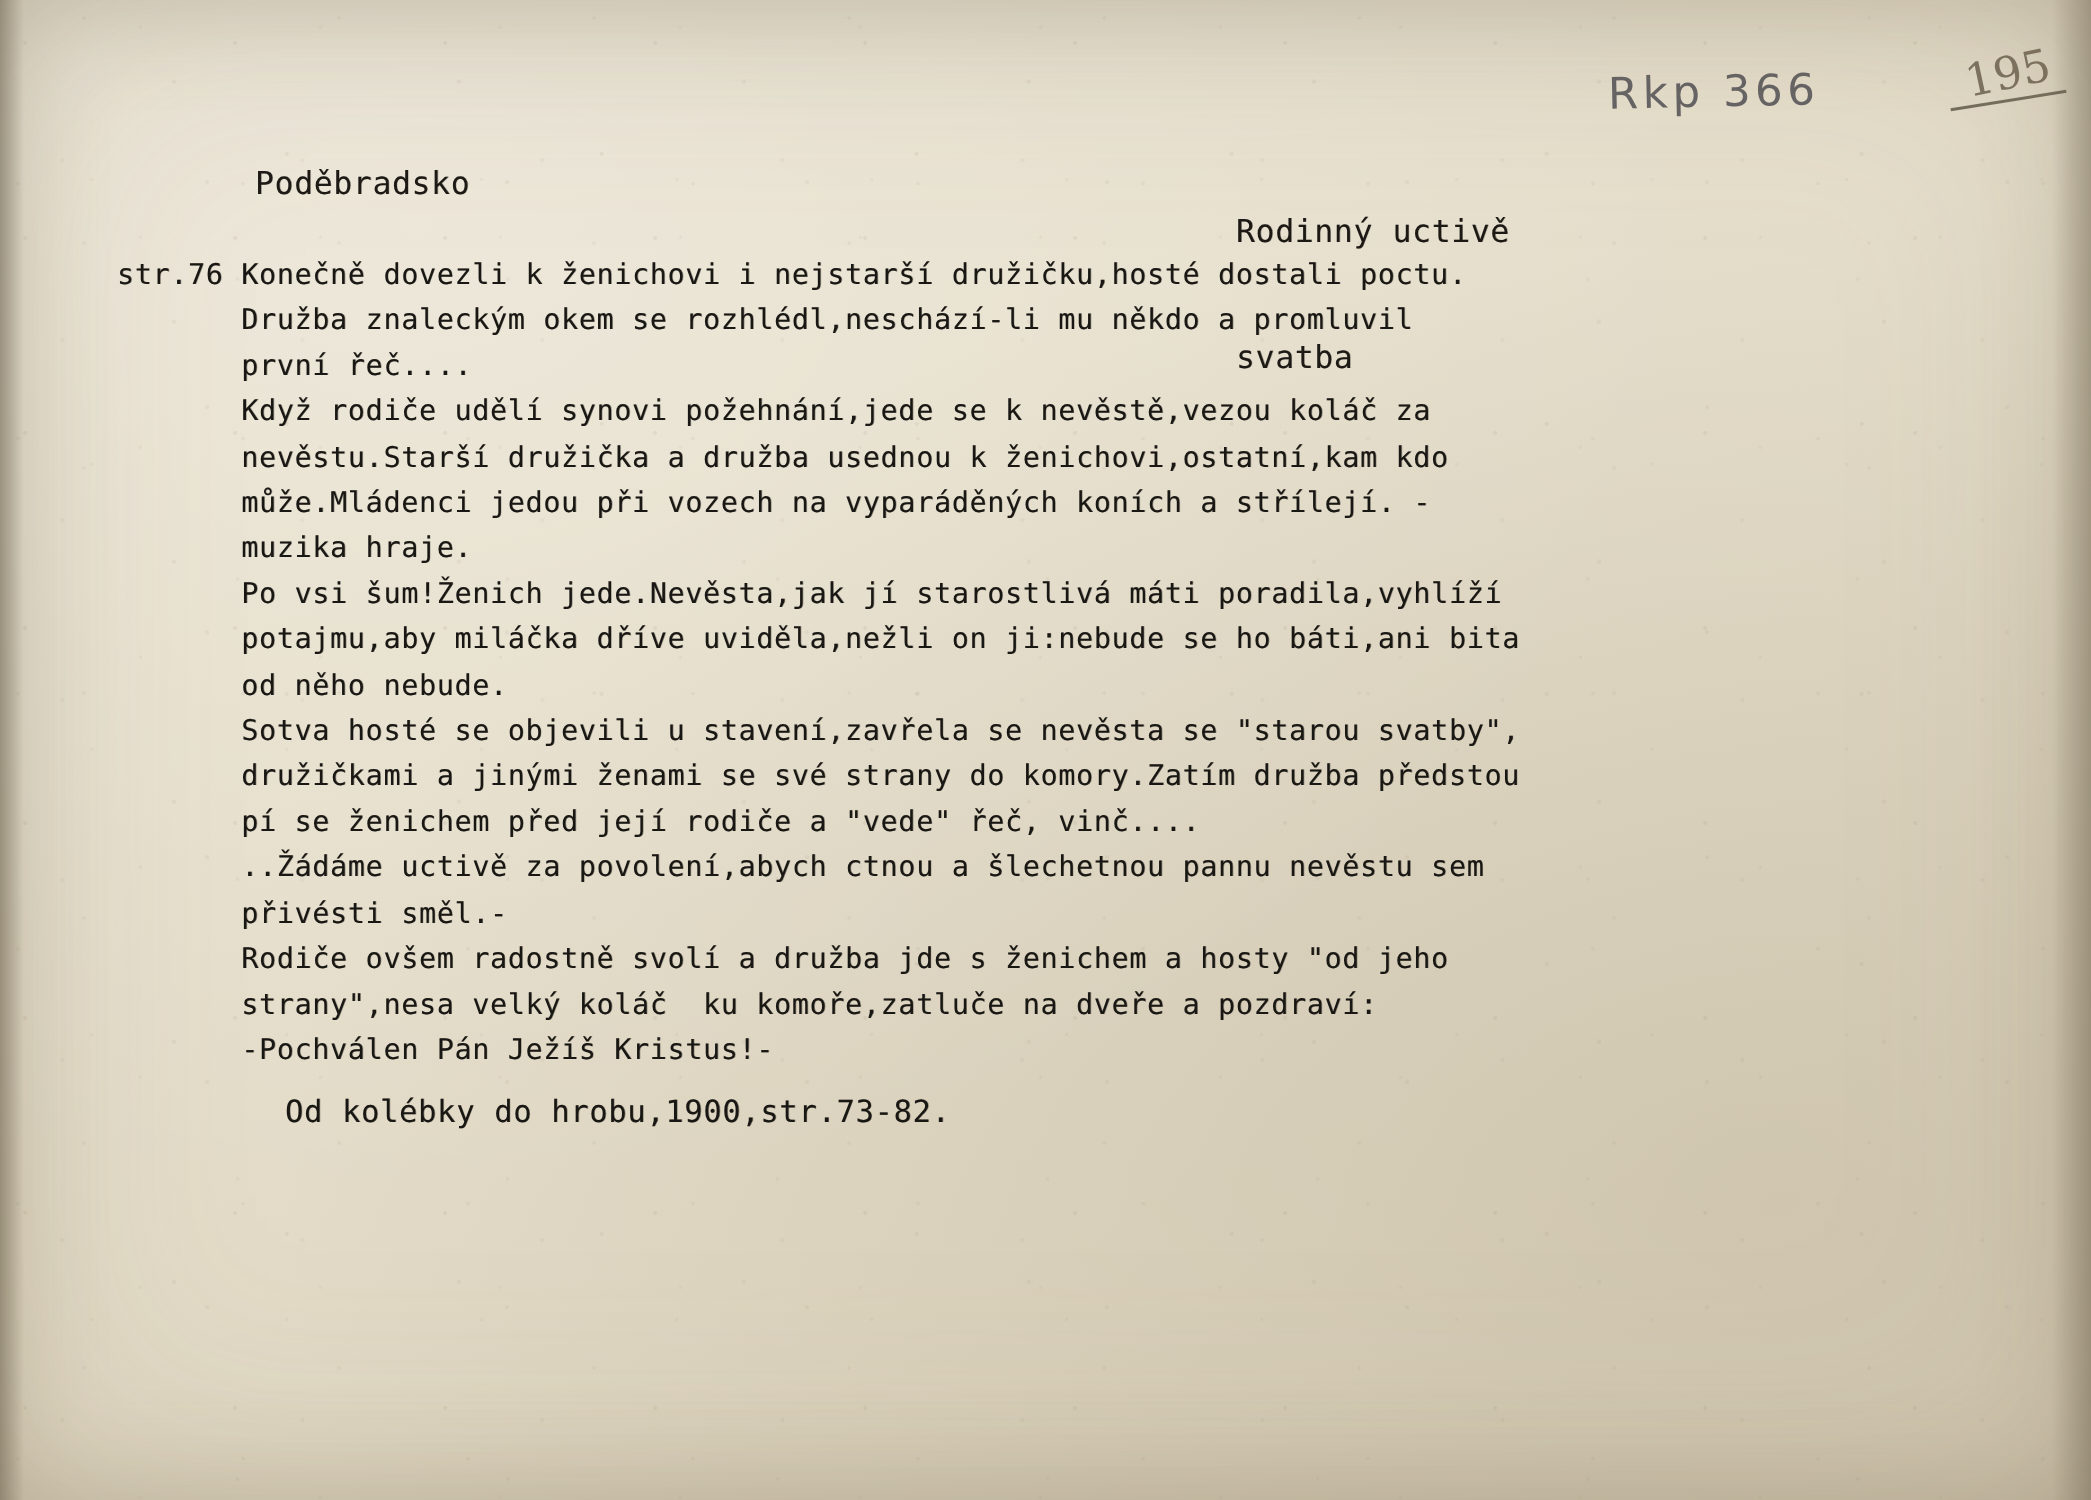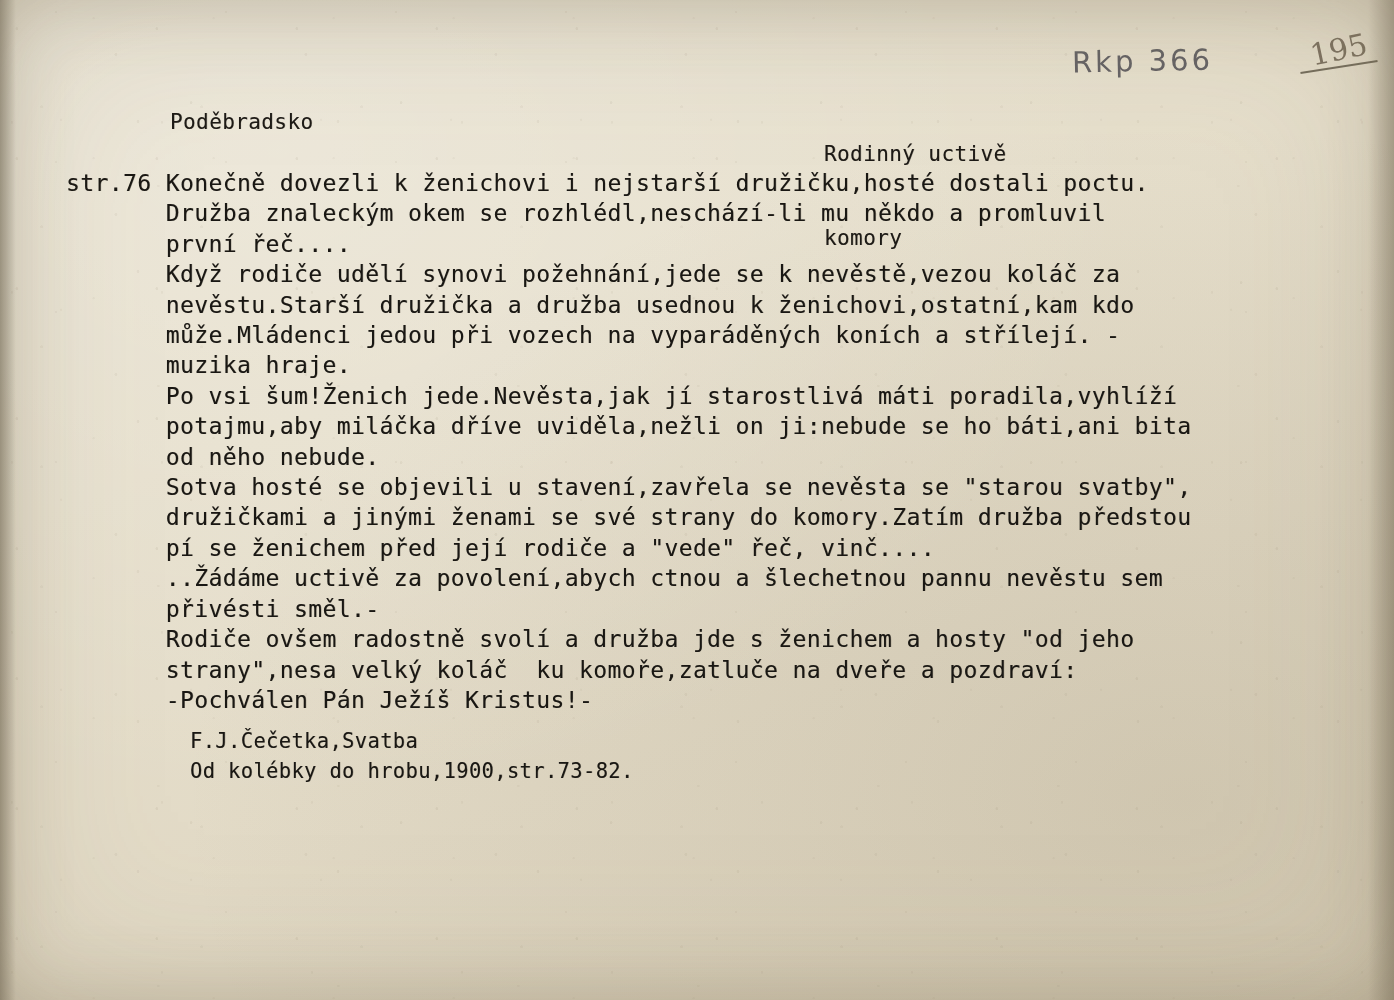--- a/index.html
+++ b/index.html
@@ -119,24 +119,24 @@
     left: 1300px;
     top: 66px;
     width: 78px;
     height: 0;
     border-top: 2px solid rgba(90,82,66,0.8);
     transform: rotate(-9deg);
   }
 
   #body-block {
     position: absolute;
-    left: 66px;
+    left: 78px;
     top: 168px;
     width: 1300px;
-    font-size: 23px;
+    font-size: 19px;
     line-height: 30.4px;
   }
   #body-block .ln {
     white-space: pre;
     display: block;
     color: #191713;
     text-shadow: 0.45px 0.3px 0 rgba(35,30,20,0.38);
   }
 
   #source-block {
@@ -159,24 +159,24 @@
 <div id="card">
 
   <div id="stamp-rkp" class="stamp">Rkp 366</div>
   <div id="stamp-num" class="stamp">195</div>
   <div id="stamp-strike"></div>
 
   <div id="heading-place" class="typed">Poděbradsko</div>
 
   <div id="heading-title" class="typed">
     <div>Rodinný uctivě</div>
-    <div>komory</div>
+    <div>svatba</div>
   </div>
 
   <div id="body-block" class="typed"><span class="ln">str.76 Konečně dovezli k ženichovi i nejstarší družičku,hosté dostali poctu.</span><span class="ln">       Družba znaleckým okem se rozhlédl,neschází-li mu někdo a promluvil</span><span class="ln">       první řeč....</span><span class="ln">       Když rodiče udělí synovi požehnání,jede se k nevěstě,vezou koláč za</span><span class="ln">       nevěstu.Starší družička a družba usednou k ženichovi,ostatní,kam kdo</span><span class="ln">       může.Mládenci jedou při vozech na vyparáděných koních a střílejí. -</span><span class="ln">       muzika hraje.</span><span class="ln">       Po vsi šum!Ženich jede.Nevěsta,jak jí starostlivá máti poradila,vyhlíží</span><span class="ln">       potajmu,aby miláčka dříve uviděla,nežli on ji:nebude se ho báti,ani bita</span><span class="ln">       od něho nebude.</span><span class="ln">       Sotva hosté se objevili u stavení,zavřela se nevěsta se "starou svatby",</span><span class="ln">       družičkami a jinými ženami se své strany do komory.Zatím družba předstou</span><span class="ln">       pí se ženichem před její rodiče a "vede" řeč, vinč....</span><span class="ln">       ..Žádáme uctivě za povolení,abych ctnou a šlechetnou pannu nevěstu sem</span><span class="ln">       přivésti směl.-</span><span class="ln">       Rodiče ovšem radostně svolí a družba jde s ženichem a hosty "od jeho</span><span class="ln">       strany",nesa velký koláč  ku komoře,zatluče na dveře a pozdraví:</span><span class="ln">       -Pochválen Pán Ježíš Kristus!-</span></div>
 
-  <div id="source-block" class="typed"><span class="ln">F.J.Čečetka,Svatba</span><span class="ln">Od kolébky do hrobu,1900,str.73-82.</span></div>
+  <div id="source-block" class="typed"><span class="ln">Od kolébky do hrobu,1900,str.73-82.</span></div>
 
   <div id="grain"></div>
   <div id="vignette"></div>
   <div id="leftedge"></div>
   <div id="rightedge"></div>
 </div>
 
 </body></html>

